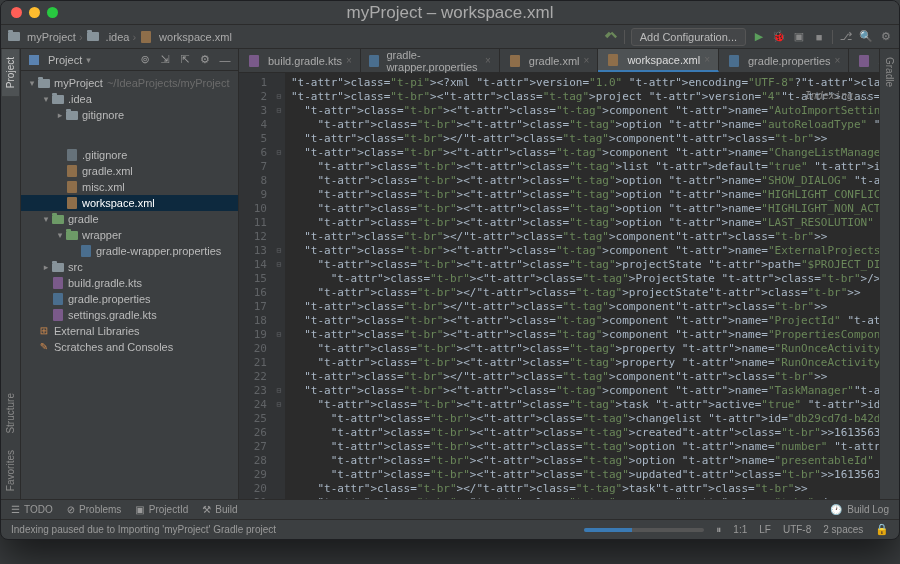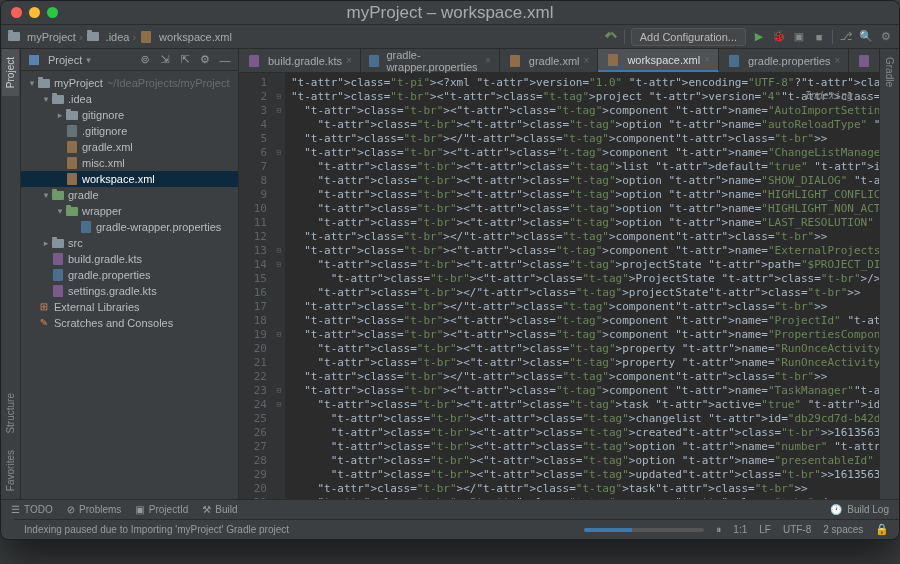--- a/index.html
+++ b/index.html
@@ -123,21 +123,21 @@
   .tool-tabs {
     height:20px; display:flex; align-items:center; gap:14px;
     padding:0 10px; border-top:1px solid #2b2b2b; color:#9a9a9a; font-size:10px;
   }
   .tool-tabs .spacer { flex:1; }
   .tool-item { display:flex; align-items:center; gap:4px; cursor:pointer; }
 
   
   .statusbar {
     height:20px; display:flex; align-items:center; gap:12px;
-    padding:0 10px; border-top:1px solid #2b2b2b; color:#9a9a9a; font-size:10px;margin-left:13px;
+    padding:0 10px; border-top:1px solid #2b2b2b; color:#9a9a9a; font-size:10px;
   }
   .statusbar .spacer { flex:1; }
   .progress { width:120px; height:4px; background:#555; border-radius:2px; overflow:hidden; }
   .progress .bar { width:40%; height:100%; background:#3a7ab4; }
   .lock { font-size:11px; }
 </style>
 </head>
 <body>
 <div class="window">
 
@@ -237,21 +237,21 @@
             </span>
             <span>.idea</span>
           </div>
           <div class="node" style="padding-left: 34px;">
             <span class="twisty">▸</span>
             <span class="ficon">
               <span class="folder-ic "></span>
             </span>
             <span>gitignore</span>
           </div>
-          <div class="node" style="padding-left: 34px;">
+          <div class="node" style="padding-left: 34px; margin-top: 24px;">
             <span class="twisty"></span>
             <span class="ficon">
               <span class="file-ic "></span>
             </span>
             <span>.gitignore</span>
           </div>
           <div class="node" style="padding-left: 34px;">
             <span class="twisty"></span>
             <span class="ficon">
               <span class="file-ic xml"></span>

